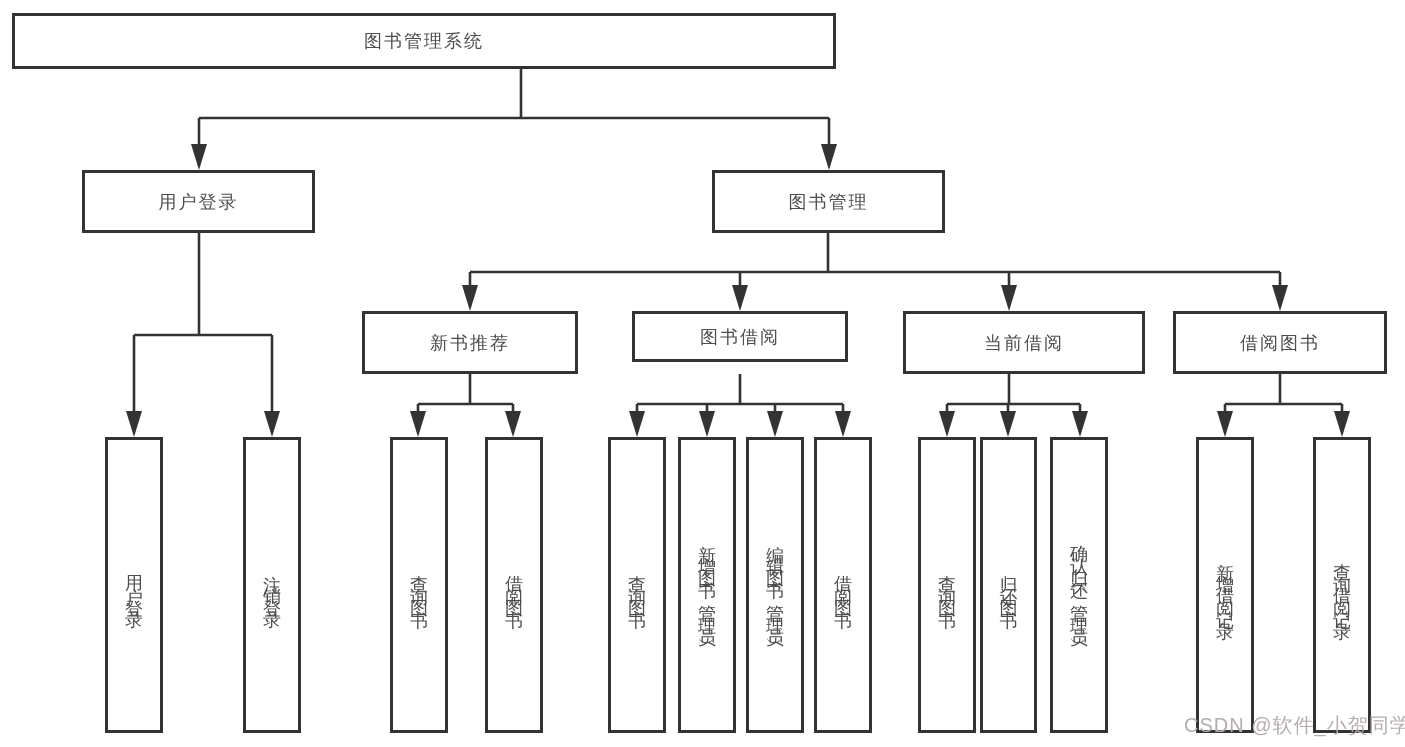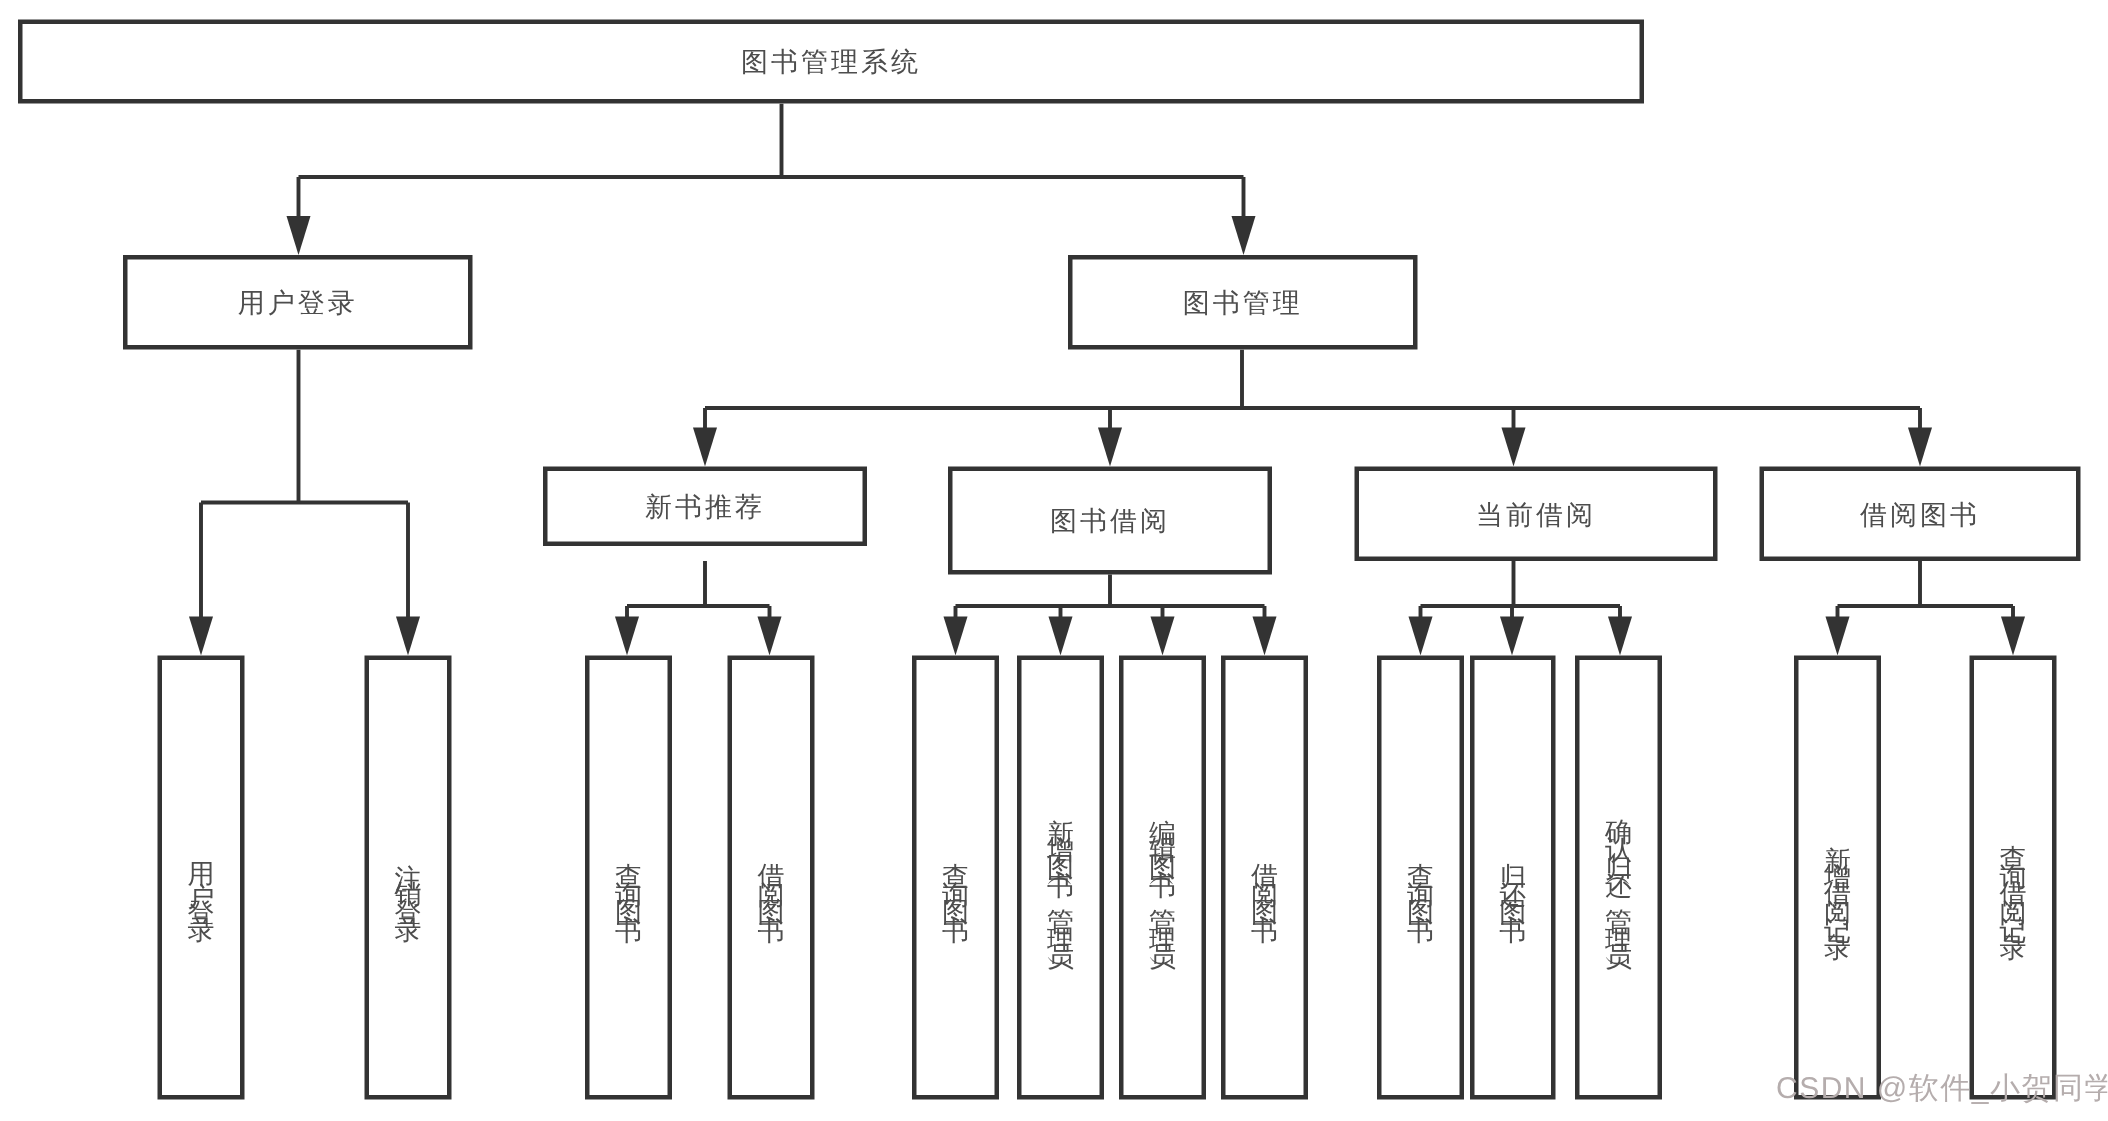--- a/index.html
+++ b/index.html
@@ -41,25 +41,25 @@
   .watermark {
     position: absolute;
     left: 1184px;
     top: 712px;
     font-size: 20px;
     color: #b5adad;
     letter-spacing: 1px;
     white-space: nowrap;
   }
   
-  #n-root  { left:12px;   top:13px;  width:1084px; height:56px; }
+  #n-root  { left:12px;   top:13px;  width:824px; height:56px; }
   #n-ulog  { left:82px;   top:170px; width:233px;  height:63px; }
   #n-bmgmt { left:712px;  top:170px; width:233px;  height:63px; }
-  #n-nbr   { left:362px;  top:311px; width:216px;  height:53px; }
-  #n-bbr   { left:632px;  top:311px; width:216px;  height:72px; }
+  #n-nbr   { left:362px;  top:311px; width:216px;  height:63px; }
+  #n-bbr   { left:632px;  top:311px; width:216px;  height:51px; }
   #n-cbr   { left:903px;  top:311px; width:242px;  height:63px; }
   #n-brec  { left:1173px; top:311px; width:214px;  height:63px; }
   .vnode   { top:437px; width:58px; height:296px; }
   #v-login   { left:105px;  }
   #v-logout  { left:243px;  }
   #v-q1      { left:390px;  }
   #v-b1      { left:485px;  }
   #v-q2      { left:608px;  }
   #v-add     { left:678px;  }
   #v-edit    { left:746px;  }

